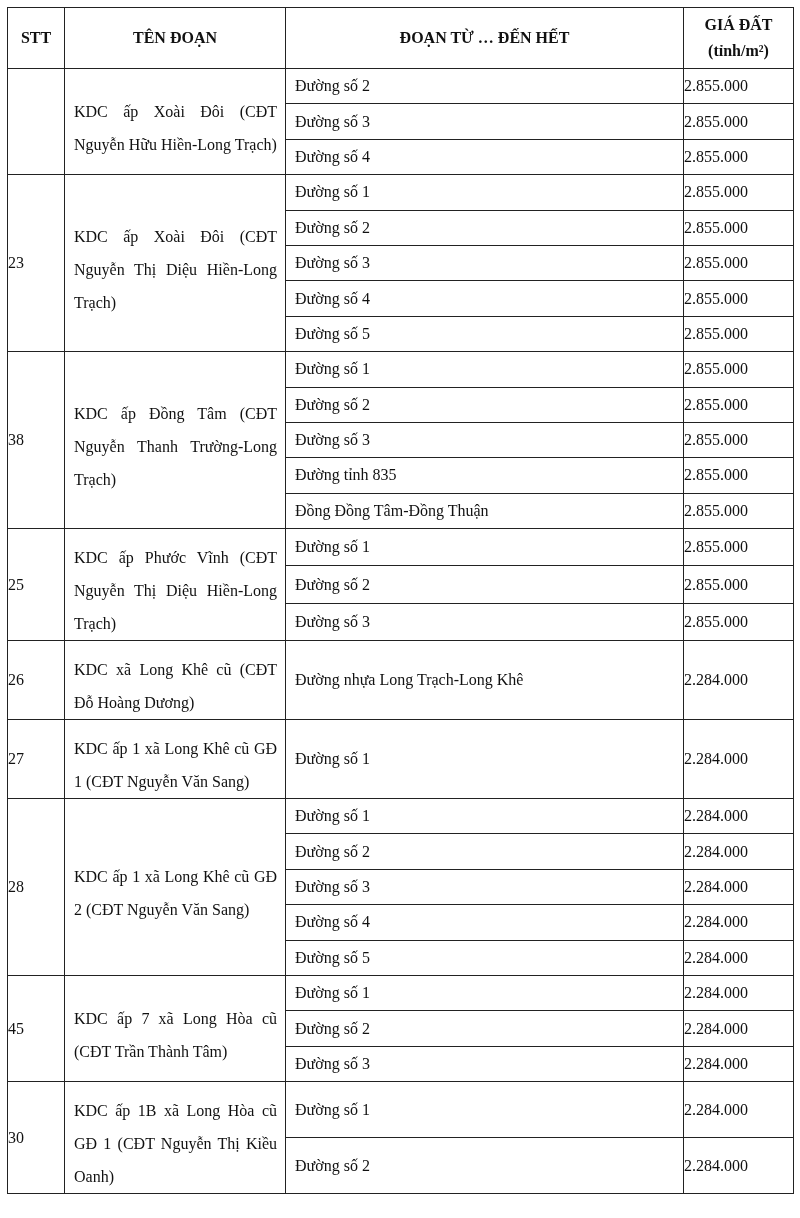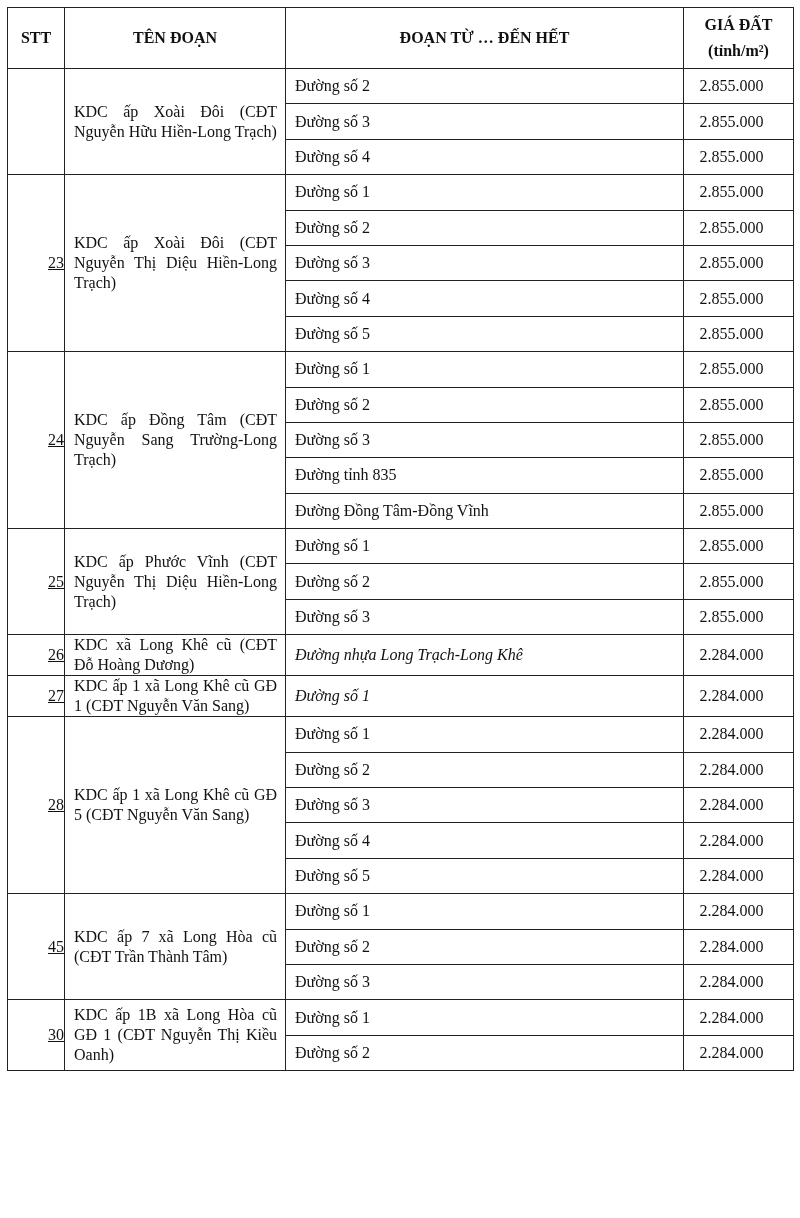--- a/index.html
+++ b/index.html
@@ -12,25 +12,25 @@
       font-size: 16px;
       color: #111;
       table-layout: fixed;
     }
     td, th { border: 1.3px solid #222; padding: 0; vertical-align: middle; }
     th { font-weight: bold; height: 60px; text-align: center; line-height: 26px; }
     col.c1 { width: 57px; }
     col.c2 { width: 221px; }
     col.c3 { width: 398px; }
     col.c4 { width: 110px; }
-    td.stt { text-align: right; text-decoration: underline; }
-    td.name { text-align: justify; text-align-last: left; padding: 0 8px 0 9px; line-height: 20px; }
+    td.stt { text-align: left; }
+    td.name { text-align: justify; text-align-last: left; padding: 12px 8px 0 9px; line-height: 33px; }
     td.seg { padding-left: 9px; height: 34.4px; }
-    td.price { text-align: center; padding-right: 14px; }
-    .tall { height: 88px; font-style: italic; }
+    td.price { text-align: left; padding-right: 14px; }
+    .tall { height: 88px; }
     .h2 { height: 62px; }
   </style>
 </head>
 <body>
 
 <table>
   <colgroup>
       <col class="c1">
       <col class="c2">
       <col class="c3">
@@ -78,39 +78,39 @@
       </tr>
       <tr>
         <td class="seg">Đường số 4</td>
         <td class="price">2.855.000</td>
       </tr>
       <tr>
         <td class="seg">Đường số 5</td>
         <td class="price">2.855.000</td>
       </tr>
       <tr>
-        <td class="stt" rowspan="5">24</td>
-        <td class="name" rowspan="5">KDC ấp Đồng Tâm (CĐT Nguyễn Sang Trường-Long Trạch)</td>
+        <td class="stt" rowspan="5">38</td>
+        <td class="name" rowspan="5">KDC ấp Đồng Tâm (CĐT Nguyễn Thanh Trường-Long Trạch)</td>
         <td class="seg">Đường số 1</td>
         <td class="price">2.855.000</td>
       </tr>
       <tr>
         <td class="seg">Đường số 2</td>
         <td class="price">2.855.000</td>
       </tr>
       <tr>
         <td class="seg">Đường số 3</td>
         <td class="price">2.855.000</td>
       </tr>
       <tr>
         <td class="seg">Đường tỉnh 835</td>
         <td class="price">2.855.000</td>
       </tr>
       <tr>
-        <td class="seg">Đường Đồng Tâm-Đồng Vĩnh</td>
+        <td class="seg">Đồng Đồng Tâm-Đồng Thuận</td>
         <td class="price">2.855.000</td>
       </tr>
       <tr>
         <td class="stt" rowspan="3">25</td>
         <td class="name" rowspan="3">KDC ấp Phước Vĩnh (CĐT Nguyễn Thị Diệu Hiền-Long Trạch)</td>
         <td class="seg">Đường số 1</td>
         <td class="price">2.855.000</td>
       </tr>
       <tr>
         <td class="seg">Đường số 2</td>
@@ -127,21 +127,21 @@
         <td class="price">2.284.000</td>
       </tr>
       <tr>
         <td class="stt" rowspan="1">27</td>
         <td class="name" rowspan="1">KDC ấp 1 xã Long Khê cũ GĐ 1 (CĐT Nguyễn Văn Sang)</td>
         <td class="seg tall">Đường số 1</td>
         <td class="price">2.284.000</td>
       </tr>
       <tr>
         <td class="stt" rowspan="5">28</td>
-        <td class="name" rowspan="5">KDC ấp 1 xã Long Khê cũ GĐ 5 (CĐT Nguyễn Văn Sang)</td>
+        <td class="name" rowspan="5">KDC ấp 1 xã Long Khê cũ GĐ 2 (CĐT Nguyễn Văn Sang)</td>
         <td class="seg">Đường số 1</td>
         <td class="price">2.284.000</td>
       </tr>
       <tr>
         <td class="seg">Đường số 2</td>
         <td class="price">2.284.000</td>
       </tr>
       <tr>
         <td class="seg">Đường số 3</td>
         <td class="price">2.284.000</td>

